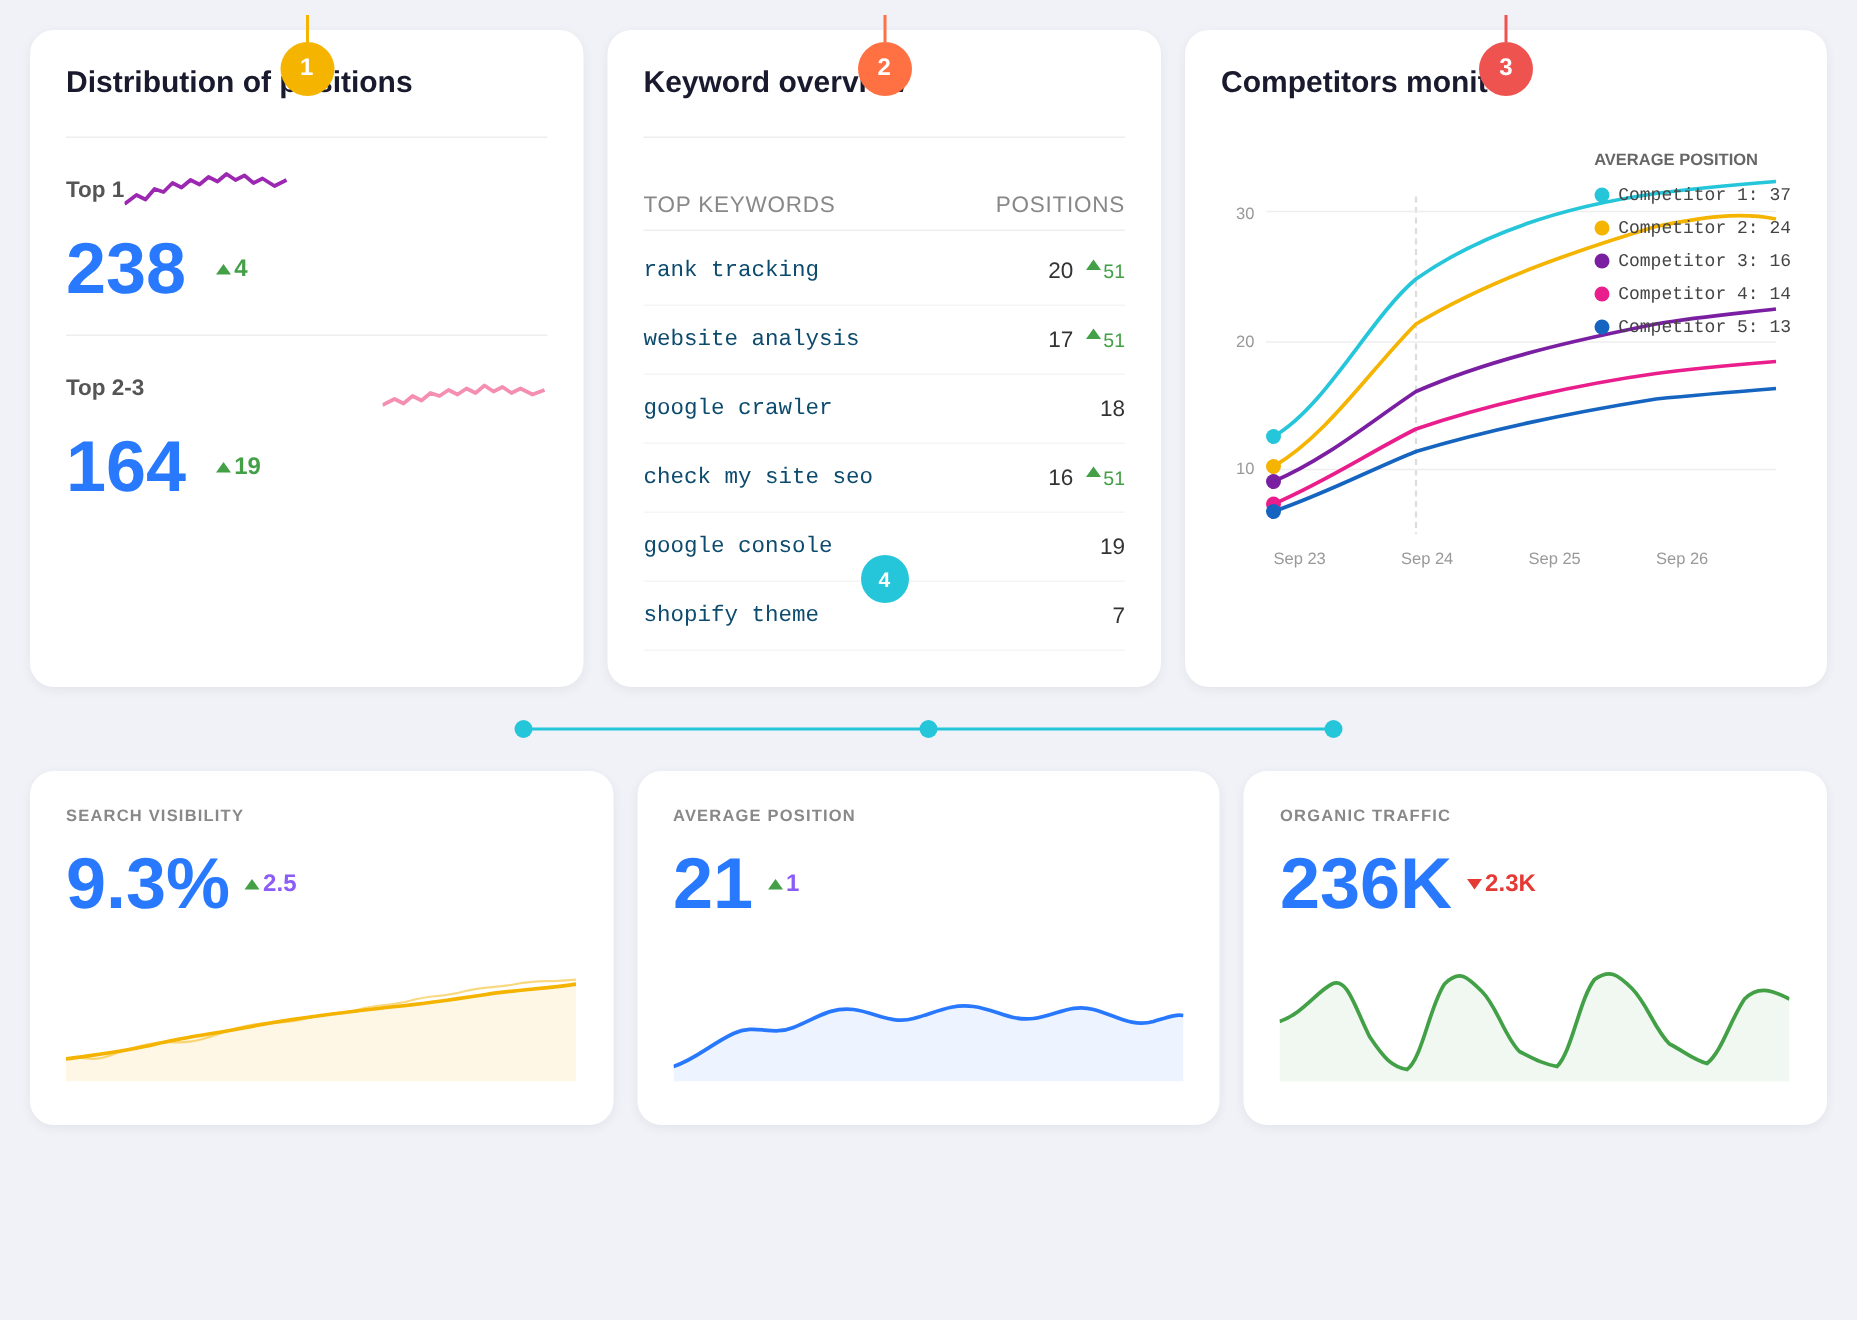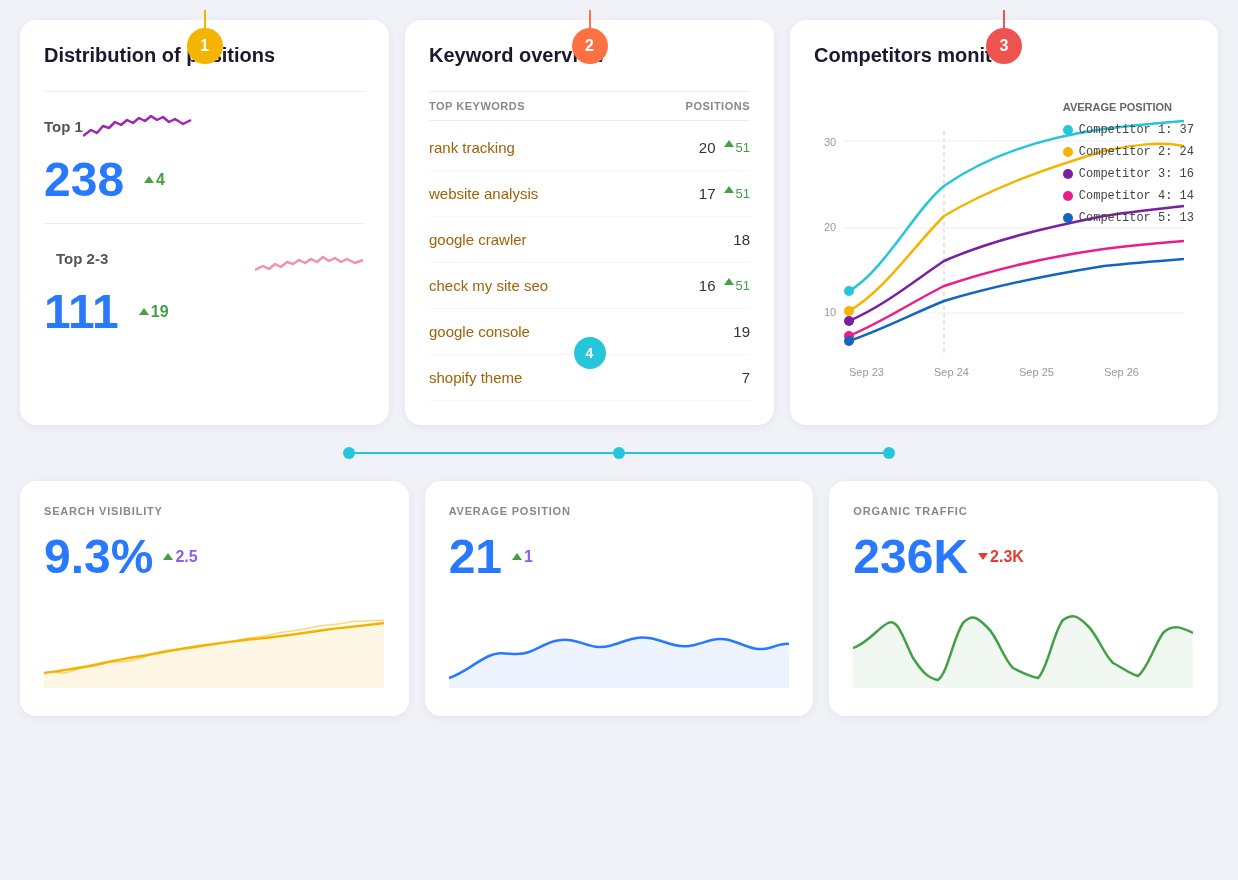--- a/index.html
+++ b/index.html
@@ -66,37 +66,39 @@
     }
     .kw-header-row {
       display: flex;
       justify-content: space-between;
       padding: 8px 0;
       border-top: 1px solid #eee;
       border-bottom: 1px solid #eee;
       margin-bottom: 4px;
     }
     .kw-col-label {
-      font-size: 11px;
-      font-weight: 700;
+      font-size: 15px;
+      font-weight: 400;
       text-transform: uppercase;
       color: #888;
       letter-spacing: 0.5px;
+      margin-top: 28px;
     }
     .kw-row {
       display: flex;
       align-items: center;
       justify-content: space-between;
       padding: 14px 0;
       border-bottom: 1px solid #f5f5f5;
     }
     .kw-name {
-      color: #a16207;
+      color: #0c4a6e;
       font-size: 15px;
       cursor: pointer;
+      font-family: Liberation Mono, monospace;
     }
     .kw-right {
       display: flex;
       align-items: center;
       gap: 8px;
     }
     .kw-pos {
       color: #333;
       font-size: 15px;
       min-width: 24px;
@@ -210,29 +212,29 @@
       </div>
       <div class="dist-value">
         <span>238</span>
         <span class="dist-change">
           <span class="arrow-up"></span>
           <span>4</span>
         </span>
       </div>
       <hr class="dist-divider">
 
-      <div style="display:flex;align-items:center;justify-content:space-between;margin-bottom:4px;margin-left:12px;">
+      <div style="display:flex;align-items:center;justify-content:space-between;margin-bottom:4px;">
         <span class="dist-label">Top 2-3</span>
 
         <svg width="110" height="40" viewBox="0 0 110 40">
           <polyline points="0,30 8,26 14,29 20,24 26,27 32,22 38,24 44,20 50,23 56,19 62,22 68,17 74,21 80,18 86,22 92,19 100,23 108,20" fill="none" stroke="#f48fb1" stroke-width="2.5" stroke-linejoin="round"></polyline>
         </svg>
       </div>
       <div class="dist-value">
-        <span>111</span>
+        <span>164</span>
         <span class="dist-change">
           <span class="arrow-up"></span>
           <span>19</span>
         </span>
       </div>
     </div>
 
     <div class="card">
 
       <div style="position:absolute;top:-10px;left:50%;transform:translateX(-50%);display:flex;flex-direction:column;align-items:center;z-index:5;">

